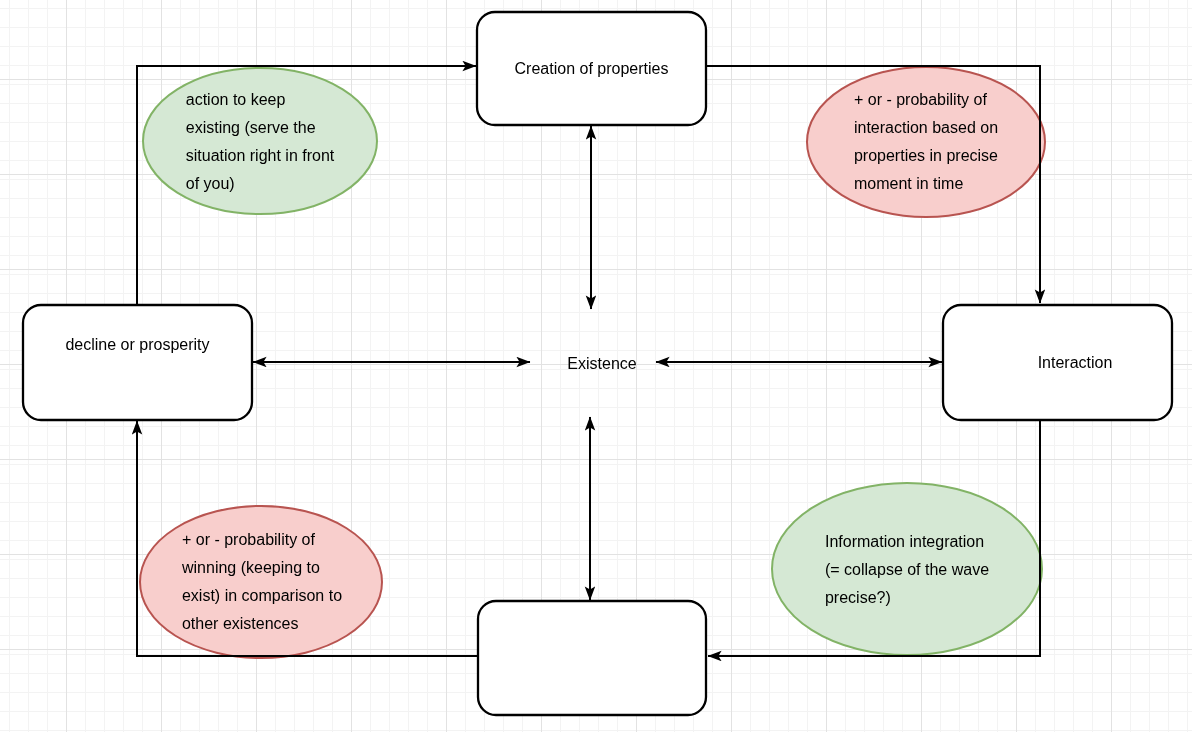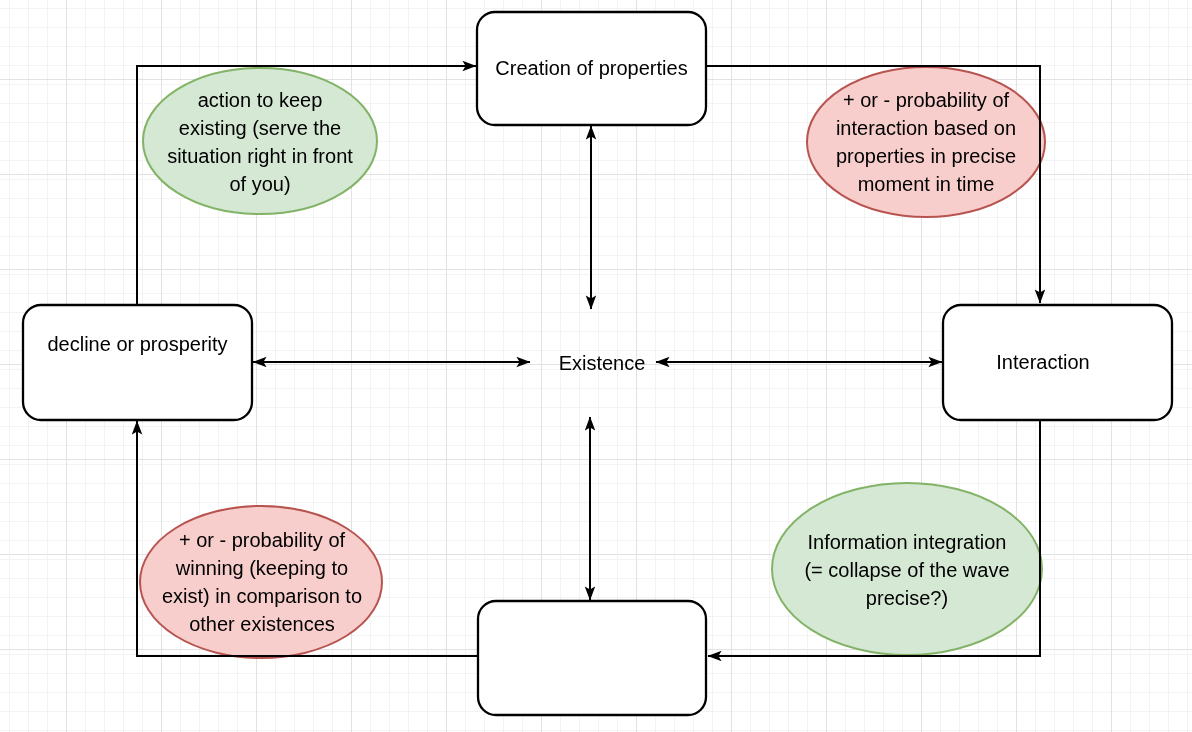--- a/index.html
+++ b/index.html
@@ -26,23 +26,22 @@
     position: absolute;
     left: 0; top: 0;
     z-index: 1;
   }
   .label {
     position: absolute;
     z-index: 2;
     display: flex;
     align-items: center;
     justify-content: center;
-    text-align: center;
     color: #000000;
-    font-size: 20px;
+    font-size: 16px;
     line-height: 28px;
     white-space: pre-line;
     pointer-events: none;
   }
   .node-label { line-height: 29px; }
 </style>
 </head>
 <body>
 
 <div id="canvas">
@@ -74,21 +73,21 @@
     <rect x="943" y="305" width="229" height="115" rx="18" ry="18" stroke-width="2.3" fill="#ffffff" stroke="#000000"></rect>
     <rect x="478" y="601" width="228" height="114" rx="18" ry="18" stroke-width="2.3" fill="#ffffff" stroke="#000000"></rect>
   </svg>
 
   <div class="label node-label" style="left:477px; top:12px; width:229px; height:113px;">Creation of properties</div>
 
   <div class="label node-label" style="left:23px; top:287px; width:229px; height:115px;">decline or prosperity</div>
 
   <div class="label node-label" style="left:532px; top:345px; width:140px; height:36px;">Existence</div>
 
-  <div class="label node-label" style="left:943px; top:305px; width:200px; height:115px;">Interaction</div>
+  <div class="label node-label" style="left:943px; top:305px; width:200px; height:115px;padding-left:32px;">Interaction</div>
 
 
   <div class="label" style="left:145px; top:86px; width:230px; height:112px;">action to keep
 existing (serve the
 situation right in front
 of you)</div>
 
   <div class="label" style="left:808px; top:86px; width:236px; height:112px;">+ or - probability of
 interaction based on
 properties in precise

